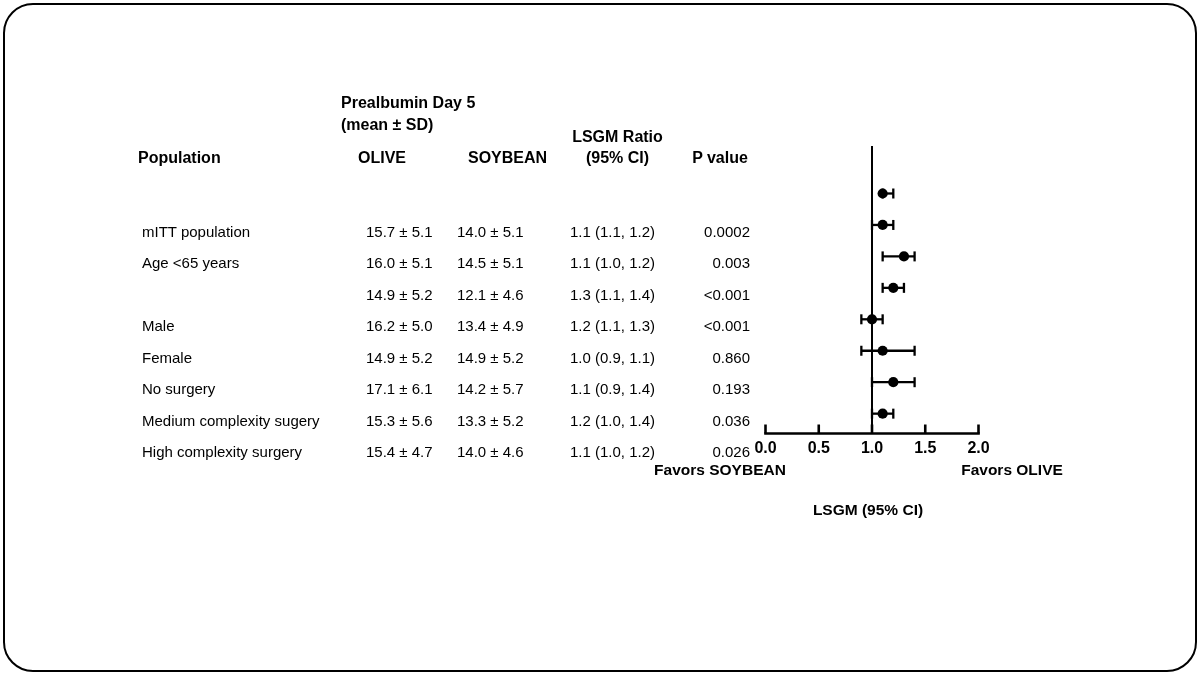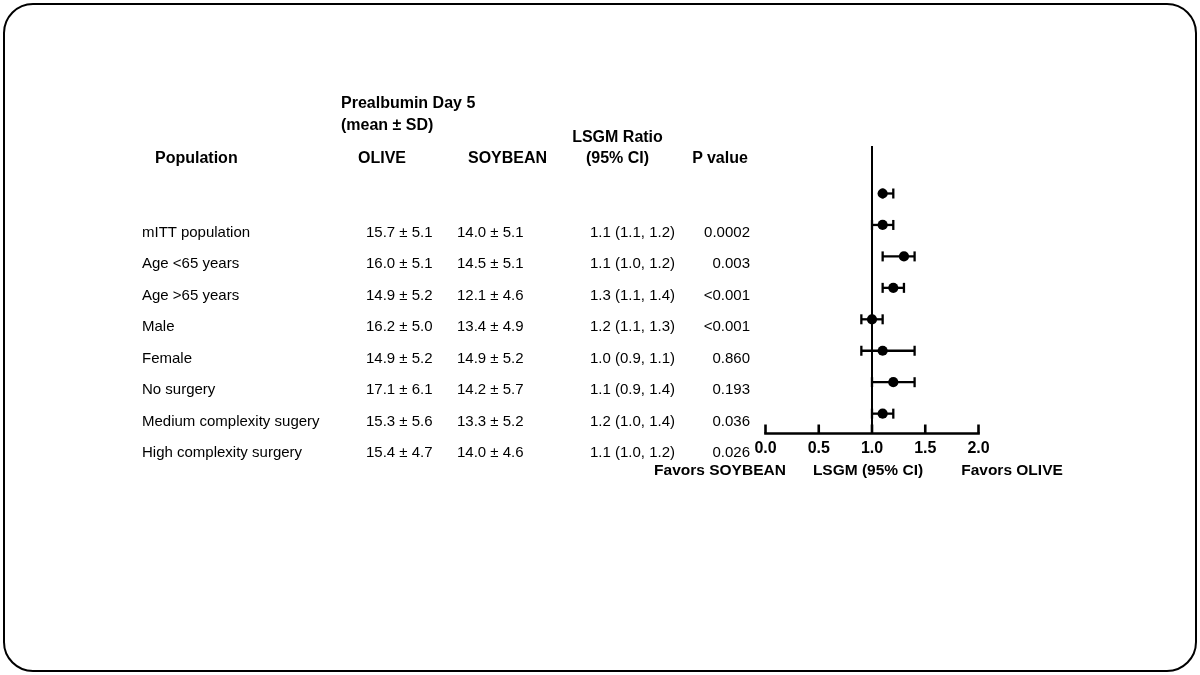--- a/index.html
+++ b/index.html
@@ -24,43 +24,43 @@
   
   .group-hdr {
     left: 341px; top: 92px; width: 220px;
     font-weight: bold; font-size: 16px; line-height: 22px;
   }
   .lsgm-hdr {
     left: 545px; top: 126px; width: 145px;
     text-align: center; font-weight: bold; font-size: 16px; line-height: 21px;
   }
   .col-hdr { top: 148px; font-weight: bold; font-size: 16px; line-height: 20px; }
-  .hdr-pop   { left: 155px; }
+  .hdr-pop   { left: 138px; }
   .hdr-olive { left: 358px; }
   .hdr-soy   { left: 468px; text-align: right; }
   .hdr-pval  { left: 688px; width: 64px; text-align: center; }
 
   
   #rows { left: 142px; top: 173px; width: 620px; }
   .row { position: relative; height: 31.45px; font-size: 15px; line-height: 31.45px; }
   .cell { position: absolute; top: 0; white-space: nowrap; margin-top: 43px; }
   .c-pop   { left: 0; width: 212px; }
   .c-olive { left: 224px; width: 95px; }
   .c-soy   { left: 315px; width: 95px; }
-  .c-lsgm  { left: 448px; width: 110px; }
+  .c-lsgm  { left: 428px; width: 110px; }
   .c-pval  { left: 536px; width: 72px; text-align: right; }
 
   
   #forest { position: absolute; left: 0; top: 0; width: 1200px; height: 675px; }
   .axis-label {
     top: 460px; width: 200px; text-align: center;
     font-weight: bold; font-size: 15.5px; line-height: 20px; white-space: nowrap;
   }
   .al-left  { left: 620px; }
-  .al-mid   { left: 768px; }
+  .al-mid   { left: 768px; margin-top: 40px; }
   .al-right { left: 912px; }
 </style>
 </head>
 <body>
 
 <div class="frame"></div>
 
 <div class="abs group-hdr">
   <div>Prealbumin Day 5</div>
   <div>(mean ± SD)</div>
@@ -87,21 +87,20 @@
 
   <div class="row">
     <span class="cell c-pop">Age &lt;65 years</span>
     <span class="cell c-olive">16.0 ± 5.1</span>
     <span class="cell c-soy">14.5 ± 5.1</span>
     <span class="cell c-lsgm">1.1 (1.0, 1.2)</span>
     <span class="cell c-pval">0.003</span>
   </div>
 
   <div class="row">
-    <span class="cell c-pop">Age &gt;65 years</span>
     <span class="cell c-olive">14.9 ± 5.2</span>
     <span class="cell c-soy">12.1 ± 4.6</span>
     <span class="cell c-lsgm">1.3 (1.1, 1.4)</span>
     <span class="cell c-pval">&lt;0.001</span>
   </div>
 
   <div class="row">
     <span class="cell c-pop">Male</span>
     <span class="cell c-olive">16.2 ± 5.0</span>
     <span class="cell c-soy">13.4 ± 4.9</span>

